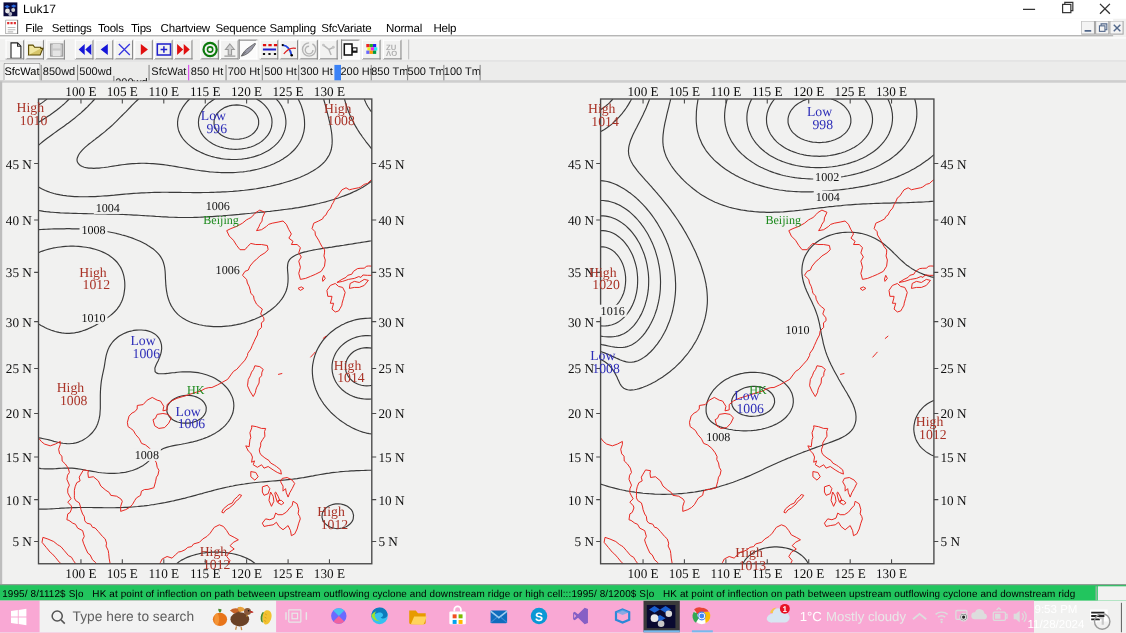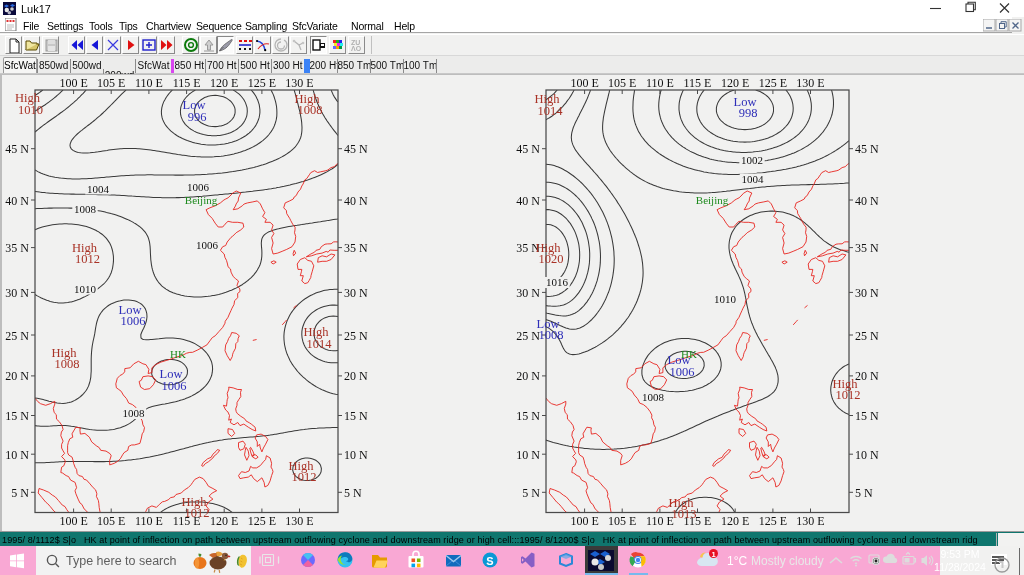--- a/index.html
+++ b/index.html
@@ -178,21 +178,21 @@
     </svg>
   </div>
 <div class="abs" style="left:371px;top:36px;width:1px;height:18px;background:#c0c0c0"></div>
 
 <div class="abs" style="left:0;top:56px;width:1024px;height:18px;background:#ececeb;border-bottom:1px solid #c8c8c8"></div>
 <div style="position:absolute;left:3px;top:57px;width:33.5px;height:16px;background:#f6f6f5;border:1px solid #9a9a9a;border-bottom:none;border-radius:2px 2px 0 0;font:10px 'Liberation Sans';text-align:center;line-height:15px;color:#000;z-index:3;white-space:nowrap">SfcWat</div>
 <div style="position:absolute;left:36.5px;top:59px;width:33.3px;height:14px;border-left:1px solid #8a8a8a;font:10px 'Liberation Sans';text-align:center;line-height:14px;color:#111;white-space:nowrap">850wd</div>
 <div style="position:absolute;left:69.8px;top:59px;width:33.2px;height:14px;border-left:1px solid #8a8a8a;font:10px 'Liberation Sans';text-align:center;line-height:14px;color:#111;white-space:nowrap">500wd</div>
 <div style="position:absolute;left:103px;top:69px;width:32px;height:14px;border-left:1px solid #8a8a8a;font:10px 'Liberation Sans';text-align:center;line-height:14px;color:#111;white-space:nowrap">200wd</div>
 <div style="position:absolute;left:135px;top:59px;width:36px;height:14px;border-left:1px solid #8a8a8a;font:10px 'Liberation Sans';text-align:center;line-height:14px;color:#111;white-space:nowrap">SfcWat</div>
-<div style="position:absolute;left:171px;top:59px;width:33.5px;height:14px;border-left:3px solid #d946ef;font:10px 'Liberation Sans';text-align:center;line-height:14px;color:#111;white-space:nowrap">850 Ht</div>
+<div style="position:absolute;left:171px;top:59px;width:33.5px;height:14px;border-left:1px solid #d946ef;font:10px 'Liberation Sans';text-align:center;line-height:14px;color:#111;white-space:nowrap">850 Ht</div>
 <div style="position:absolute;left:204.5px;top:59px;width:33.5px;height:14px;border-left:1px solid #8a8a8a;font:10px 'Liberation Sans';text-align:center;line-height:14px;color:#111;white-space:nowrap">700 Ht</div>
 <div style="position:absolute;left:238px;top:59px;width:33px;height:14px;border-left:1px solid #8a8a8a;font:10px 'Liberation Sans';text-align:center;line-height:14px;color:#111;white-space:nowrap">500 Ht</div>
 <div style="position:absolute;left:271px;top:59px;width:32.5px;height:14px;border-left:1px solid #8a8a8a;font:10px 'Liberation Sans';text-align:center;line-height:14px;color:#111;white-space:nowrap">300 Ht</div>
 <div style="position:absolute;left:303.5px;top:59px;width:33.0px;height:14px;border-left:6px solid #3b82f6;font:10px 'Liberation Sans';text-align:center;line-height:14px;color:#111;white-space:nowrap">200 Ht</div>
 <div style="position:absolute;left:336.5px;top:59px;width:33.0px;height:14px;border-left:1px solid #8a8a8a;font:10px 'Liberation Sans';text-align:center;line-height:14px;color:#111;white-space:nowrap">850 Tm</div>
 <div style="position:absolute;left:369.5px;top:59px;width:33.0px;height:14px;border-left:1px solid #8a8a8a;font:10px 'Liberation Sans';text-align:center;line-height:14px;color:#111;white-space:nowrap">500 Tm</div>
 <div style="position:absolute;left:402.5px;top:59px;width:33.5px;height:14px;border-left:1px solid #8a8a8a;font:10px 'Liberation Sans';text-align:center;line-height:14px;color:#111;white-space:nowrap">100 Tm</div>
 <div style="position:absolute;left:436px;top:59px;width:1px;height:14px;background:#8a8a8a"></div>
 
 <div class="abs" style="left:0;top:74px;width:1024px;height:457px;background:#f1f1f0;border-left:2px solid #bdbdbd;border-top:1px solid #bdbdbd"></div>
@@ -453,21 +453,21 @@
       <text x="845.0" y="387.5" text-anchor="middle" class="hl" fill="#a93226">High</text>
       <text x="848.0" y="399.0" text-anchor="middle" class="hl" fill="#a93226">1012</text>
       <text x="681.0" y="506.5" text-anchor="middle" class="hl" fill="#a93226">High</text>
       <text x="684.0" y="518.0" text-anchor="middle" class="hl" fill="#a93226">1013</text>
     </g>
 <text x="712.0" y="204.0" text-anchor="middle" class="city">Beijing</text>
     <text x="689.0" y="358.0" text-anchor="middle" class="city">HK</text>
 
 </svg>
 
-<div class="abs" style="left:0;top:531px;width:1024px;height:15px;background:#0f766e;border-top:1px solid #9a9a9a;overflow:hidden;white-space:nowrap">
+<div class="abs" style="left:0;top:531px;width:1024px;height:15px;background:#22c55e;border-top:1px solid #9a9a9a;overflow:hidden;white-space:nowrap">
  <span class="abs" style="left:2px;top:3px;font:9px 'Liberation Sans';letter-spacing:0.12px;color:#000">1995/ 8/1112$ S|o&nbsp;&nbsp; HK at point of inflection on path between upstream outflowing cyclone and downstream ridge or high cell:::1995/ 8/1200$ S|o&nbsp;&nbsp; HK at point of inflection on path between upstream outflowing cyclone and downstream ridg</span>
  <div class="abs" style="left:996px;top:1px;width:1px;height:14px;background:#b5b5b5"></div>
  <div class="abs" style="left:998px;top:1px;width:26px;height:14px;background:#f2f2f1"></div>
 </div>
 
 <div class="abs" style="left:0;top:546px;width:940px;height:29px;background:#f9a8d4">
 
 <svg width="1024" height="29" viewBox="0 0 1024 29" style="position:absolute;left:0;top:0">
 <g>
 <path d="M10 9.5l6.2-.9v5.9H10zM17 8.5l7-1v7h-7zM10 15.3h6.2v5.9l-6.2-.9zM17 15.3h7v7l-7-1z" fill="#fff"></path>

